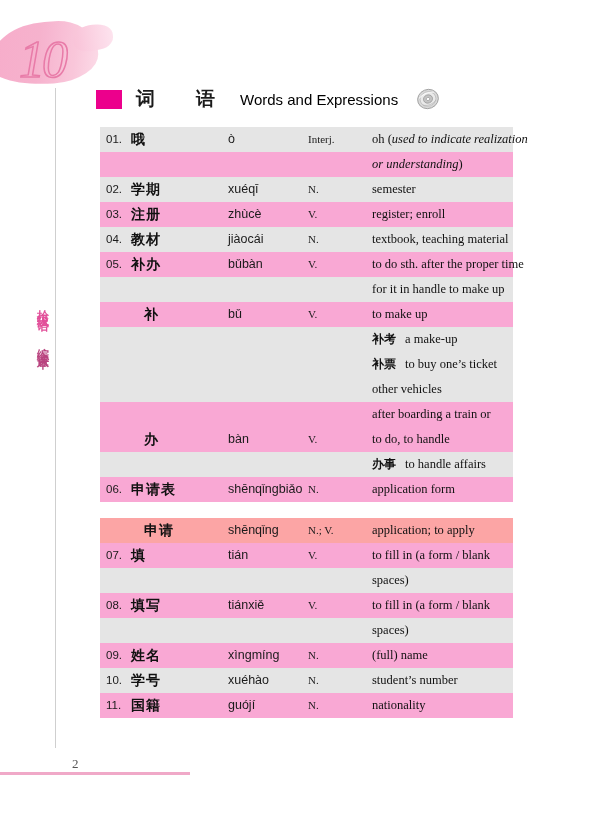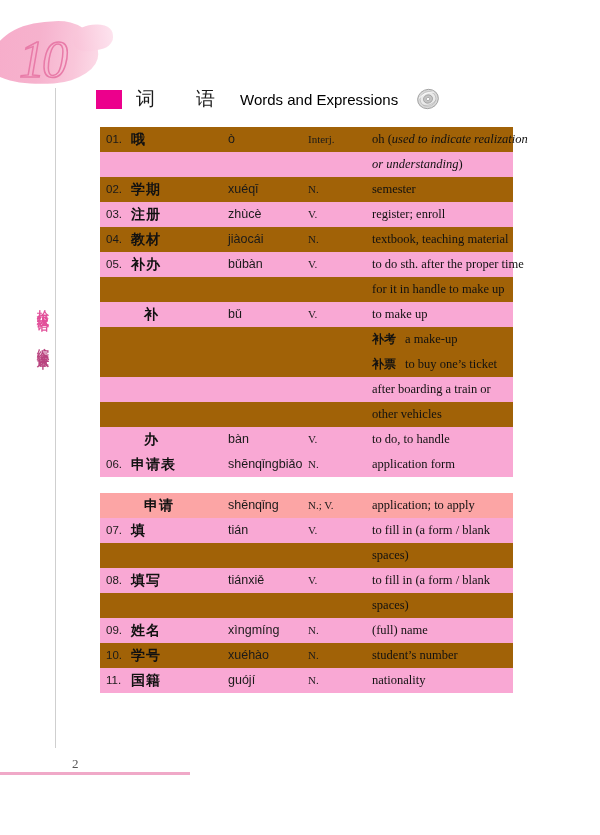--- a/index.html
+++ b/index.html
@@ -98,21 +98,21 @@
   }
   .sec-square {
     width: 26px;
     height: 19px;
     background: #ec008c;
     flex: none;
   }
   .sec-cn {
     font-family: "DejaVu Sans", sans-serif;
     font-size: 19px;
-    font-weight: 400;
+    font-weight: 700;
     color: #1a1a1a;
     margin-left: 14px;
     letter-spacing: 11px;
     white-space: nowrap;
   }
   .sec-en {
     font-family: "Liberation Sans", sans-serif;
     font-size: 15px;
     color: #000000;
     margin-left: 14px;
@@ -128,21 +128,21 @@
   .vocab {
     position: absolute;
     left: 100px;
     top: 127px;
     width: 413px;
   }
   .vrow {
     height: 25px;
     position: relative;
   }
-  .vrow.pink   { background: #a16207; padding-left: 8px; }
+  .vrow.pink   { background: #e5e5e5; padding-left: 8px; }
   .vrow.white  { background: #f9a8d4; }
   .vrow.pink2  { background: #fca5a5; margin-top: 16px; }
 
   .vrow > span {
     position: absolute;
     top: 0;
     height: 25px;
     line-height: 25px;
     white-space: nowrap;
   }
@@ -282,31 +282,34 @@
       <span class="c-py">bǔ</span>
       <span class="c-pos">V.</span>
       <span class="c-en">to make up</span>
     </div>
     <div class="vrow pink">
       <span class="c-en"><span class="ex-cn">补考</span>a make-up</span>
     </div>
     <div class="vrow pink">
       <span class="c-en"><span class="ex-cn">补票</span>to buy one’s ticket</span>
     </div>
+    <div class="vrow pink">
+      <span class="c-en">other vehicles</span>
+    </div>
     <div class="vrow white">
       <span class="c-en">after boarding a train or</span>
-    </div>
-    <div class="vrow pink">
-      <span class="c-en">other vehicles</span>
     </div>
     <div class="vrow white">
       <span class="c-cn indent">办</span>
       <span class="c-py">bàn</span>
       <span class="c-pos">V.</span>
       <span class="c-en">to do, to handle</span>
+    </div>
+    <div class="vrow pink">
+      <span class="c-en"><span class="ex-cn">办事</span>to handle affairs</span>
     </div>
     <div class="vrow white">
       <span class="c-num">06.</span>
       <span class="c-cn">申请表</span>
       <span class="c-py">shēnqǐngbiǎo</span>
       <span class="c-pos">N.</span>
       <span class="c-en">application form</span>
     </div>
     <div class="vrow pink2">
       <span class="c-cn indent">申请</span>

